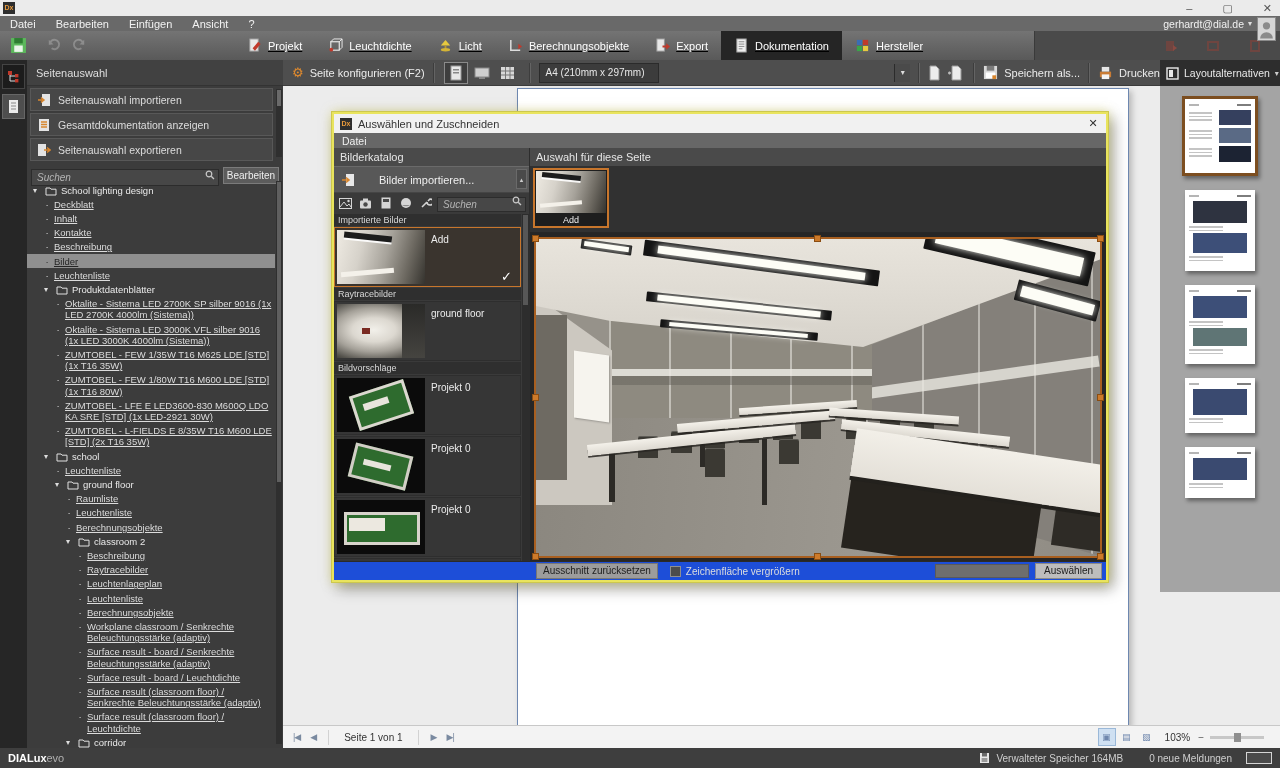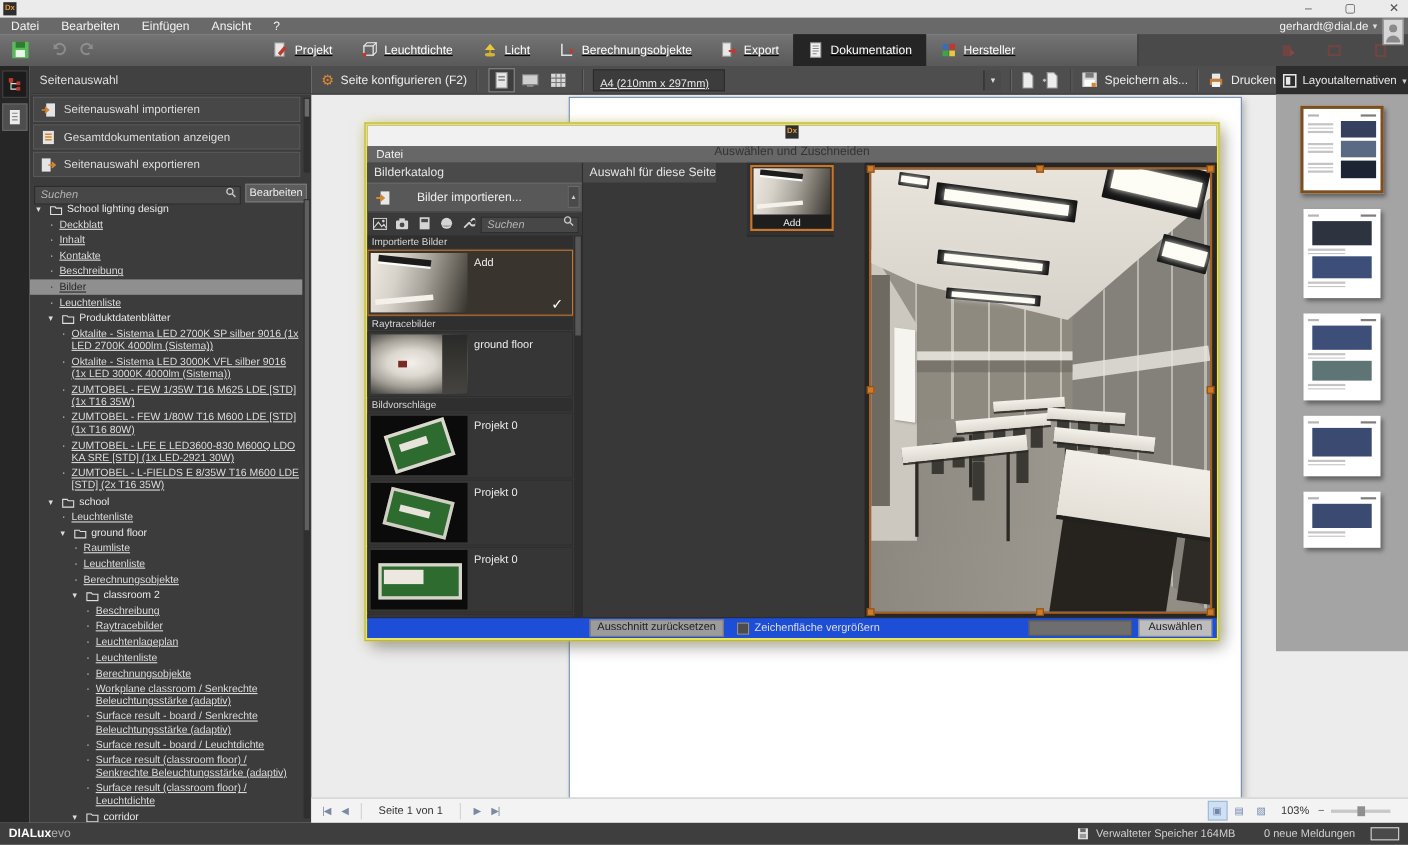--- a/index.html
+++ b/index.html
@@ -29,21 +29,21 @@
   .tab-ic svg{width:15px;height:15px;}
   .tb-right{position:absolute;right:0;top:0;width:246px;height:29px;background:#4a4a4a;border-left:1px solid #3a3a3a;display:flex;align-items:center;justify-content:flex-end;gap:28px;padding-right:18px;box-sizing:border-box;}
 
   
   .subtoolbar{position:absolute;left:283px;top:60px;width:877px;height:26px;background:#4e4e4e;border-bottom:1px solid #3c3c3c;display:flex;align-items:center;color:#ececec;font-size:11px;box-sizing:border-box;}
   .vsep{width:1px;height:20px;background:#3d3d3d;border-right:1px solid #646464;margin:0 8px;}
   .st-config{display:flex;align-items:center;gap:6px;margin-left:9px;}
   .gear{color:#e08a2e;font-size:13px;line-height:13px;}
   .viewbtn{width:22px;height:20px;display:flex;align-items:center;justify-content:center;margin:0 1px;border:1px solid transparent;}
   .viewbtn.active{border:1px solid #8a8a8a;background:#3e3e3e;}
-  .paper-select{width:112px;height:18px;background:#3c3c3c;border:1px solid #2b2b2b;display:flex;align-items:flex-end;padding:0 0 0 6px;font-size:10px;color:#e8e8e8;text-decoration:underline;}
+  .paper-select{width:112px;height:18px;background:#3c3c3c;border:1px solid #2b2b2b;display:flex;align-items:center;padding:0 0 0 6px;font-size:10px;color:#e8e8e8;}
   .sel-arrow{width:15px;height:18px;background:#4a4a4a;border-left:1px solid #2b2b2b;text-align:center;line-height:18px;font-size:8px;color:#ddd;margin-left:auto;}
   .st-group{display:flex;align-items:center;gap:6px;}
 
   
   .sidebar-header{position:absolute;left:27px;top:60px;width:256px;height:26px;background:#414141;border-bottom:1px solid #333;color:#dfdfdf;font-size:11px;line-height:26px;padding-left:9px;box-sizing:border-box;}
   .layout-header{position:absolute;left:1160px;top:60px;width:120px;height:26px;background:#2d2d2d;color:#e8e8e8;font-size:10.5px;display:flex;align-items:center;gap:5px;padding:0 6px;box-sizing:border-box;}
   .layout-header .caret{margin-left:auto;font-size:8px;color:#ccc;}
 
   
   .leftstrip{position:absolute;left:0;top:60px;width:27px;height:688px;background:#262626;}
@@ -72,42 +72,42 @@
   .tr-ilabel{text-decoration:underline;color:#dcdcdc;}
   .tr-flabel{color:#eaeaea;}
   .tree-scrollbar{position:absolute;right:1px;top:95px;bottom:4px;width:6px;background:#2f2f2f;}
   .tree-scrollbar div{height:300px;margin:1px;background:#5f5f5f;}
 
   
   .docpage{position:absolute;left:517px;top:88px;width:610px;height:637px;background:#fff;border:1px solid #6d87b0;box-shadow:3px 3px 6px rgba(0,0,0,.22);z-index:1;}
 
   
   .dialog{position:absolute;left:332px;top:112px;width:772px;height:466px;background:#3a3a3a;border:2px solid #e9e45e;box-shadow:0 0 0 1px #cdc84e,0 0 10px rgba(222,215,80,.55),5px 6px 14px rgba(0,0,0,.4);z-index:10;}
-  .dlg-title{height:19px;background:#f1f1f1;display:flex;align-items:center;gap:6px;padding:0 6px;font-size:11px;color:#333;flex-direction:column;}
+  .dlg-title{height:19px;background:#f1f1f1;display:flex;align-items:center;gap:6px;padding:0 6px;font-size:11px;color:#333;}
   .dlg-close{margin-left:auto;width:14px;text-align:center;color:#333;font-size:11px;}
   .dlg-menu{height:15px;background:#676767;display:flex;align-items:center;padding-left:8px;font-size:10.5px;color:#f0f0f0;}
   .dlg-body{position:absolute;left:0;top:34px;right:0;bottom:18px;display:flex;}
   .catalog{width:195px;flex:none;border-right:1px solid #2d2d2d;display:flex;flex-direction:column;position:relative;background:#3a3a3a;}
   .cat-header,.sel-header{height:18px;background:#4a4a4a;line-height:18px;padding-left:6px;font-size:11px;color:#e6e6e6;flex:none;}
   .import-row{height:25px;flex:none;background:#585858;border-top:1px solid #6a6a6a;border-bottom:1px solid #454545;display:flex;align-items:center;gap:24px;padding-left:7px;font-size:11px;color:#eee;position:relative;}
   .import-scroll{position:absolute;right:2px;top:2px;width:11px;height:20px;background:#4a4a4a;border:1px solid #6a6a6a;font-size:6px;color:#ccc;text-align:center;line-height:20px;box-sizing:border-box;}
   .cat-tools{height:20px;flex:none;display:flex;align-items:center;gap:3px;padding:0 3px;}
   .tool-ic{width:17px;height:16px;display:flex;align-items:center;justify-content:center;}
   .cat-tools .searchwrap input{height:15px;}
   .cat-tools .mag{top:2px;}
   #catalog-list{flex:1;overflow:hidden;position:relative;padding-right:8px;}
   .cat-sec{height:12px;background:#2f2f2f;font-size:9px;color:#d8d8d8;line-height:12px;padding-left:4px;margin-top:1px;}
   .cat-item{height:60px;margin:1px 0;background:#363636;border:1px solid #2e2e2e;display:flex;position:relative;box-sizing:border-box;}
   .cat-item.selected{border:1px solid #c8762c;background:#3a342e;}
   .cat-thumb{width:88px;height:54px;margin:2px;flex:none;}
   .cat-label{font-size:10px;color:#ececec;margin:6px 4px 0 4px;}
   .cat-check{position:absolute;right:8px;bottom:2px;color:#fff;font-size:13px;}
   .cat-scrollbar{position:absolute;right:0;top:66px;bottom:0;width:7px;background:#2d2d2d;}
   .cat-scrollbar div{height:90px;margin:1px;background:#575757;}
-  .selpanel{flex:1;display:flex;flex-direction:row;background:#383838;position:relative;gap:28px;}
+  .selpanel{flex:1;display:flex;flex-direction:column;background:#383838;position:relative;}
   .sel-strip{height:62px;flex:none;background:#313131;border-bottom:1px solid #272727;padding:2px 0 2px 3px;display:flex;box-sizing:content-box;}
   .sel-thumb{width:72px;height:56px;border:2px solid #c8762c;background:#1e1e1e;display:flex;flex-direction:column;}
   .sel-thumb-img{height:42px;margin:1px;}
   .sel-thumb-label{font-size:9px;color:#eee;text-align:center;line-height:12px;}
   .preview{flex:1;position:relative;background:#262626;}
   .crop{position:absolute;left:4px;top:4px;right:4px;bottom:4px;border:2px solid #a85f20;}
   .handle{position:absolute;width:7px;height:7px;background:#cd7a2a;border:1px solid #8a4d12;box-sizing:border-box;z-index:3;}
   .h-tl{left:-4px;top:-4px;} .h-tm{left:50%;margin-left:-4px;top:-4px;} .h-tr{right:-4px;top:-4px;}
   .h-ml{left:-4px;top:50%;margin-top:-4px;} .h-mr{right:-4px;top:50%;margin-top:-4px;}
   .h-bl{left:-4px;bottom:-4px;} .h-bm{left:50%;margin-left:-4px;bottom:-4px;} .h-br{right:-4px;bottom:-4px;}

